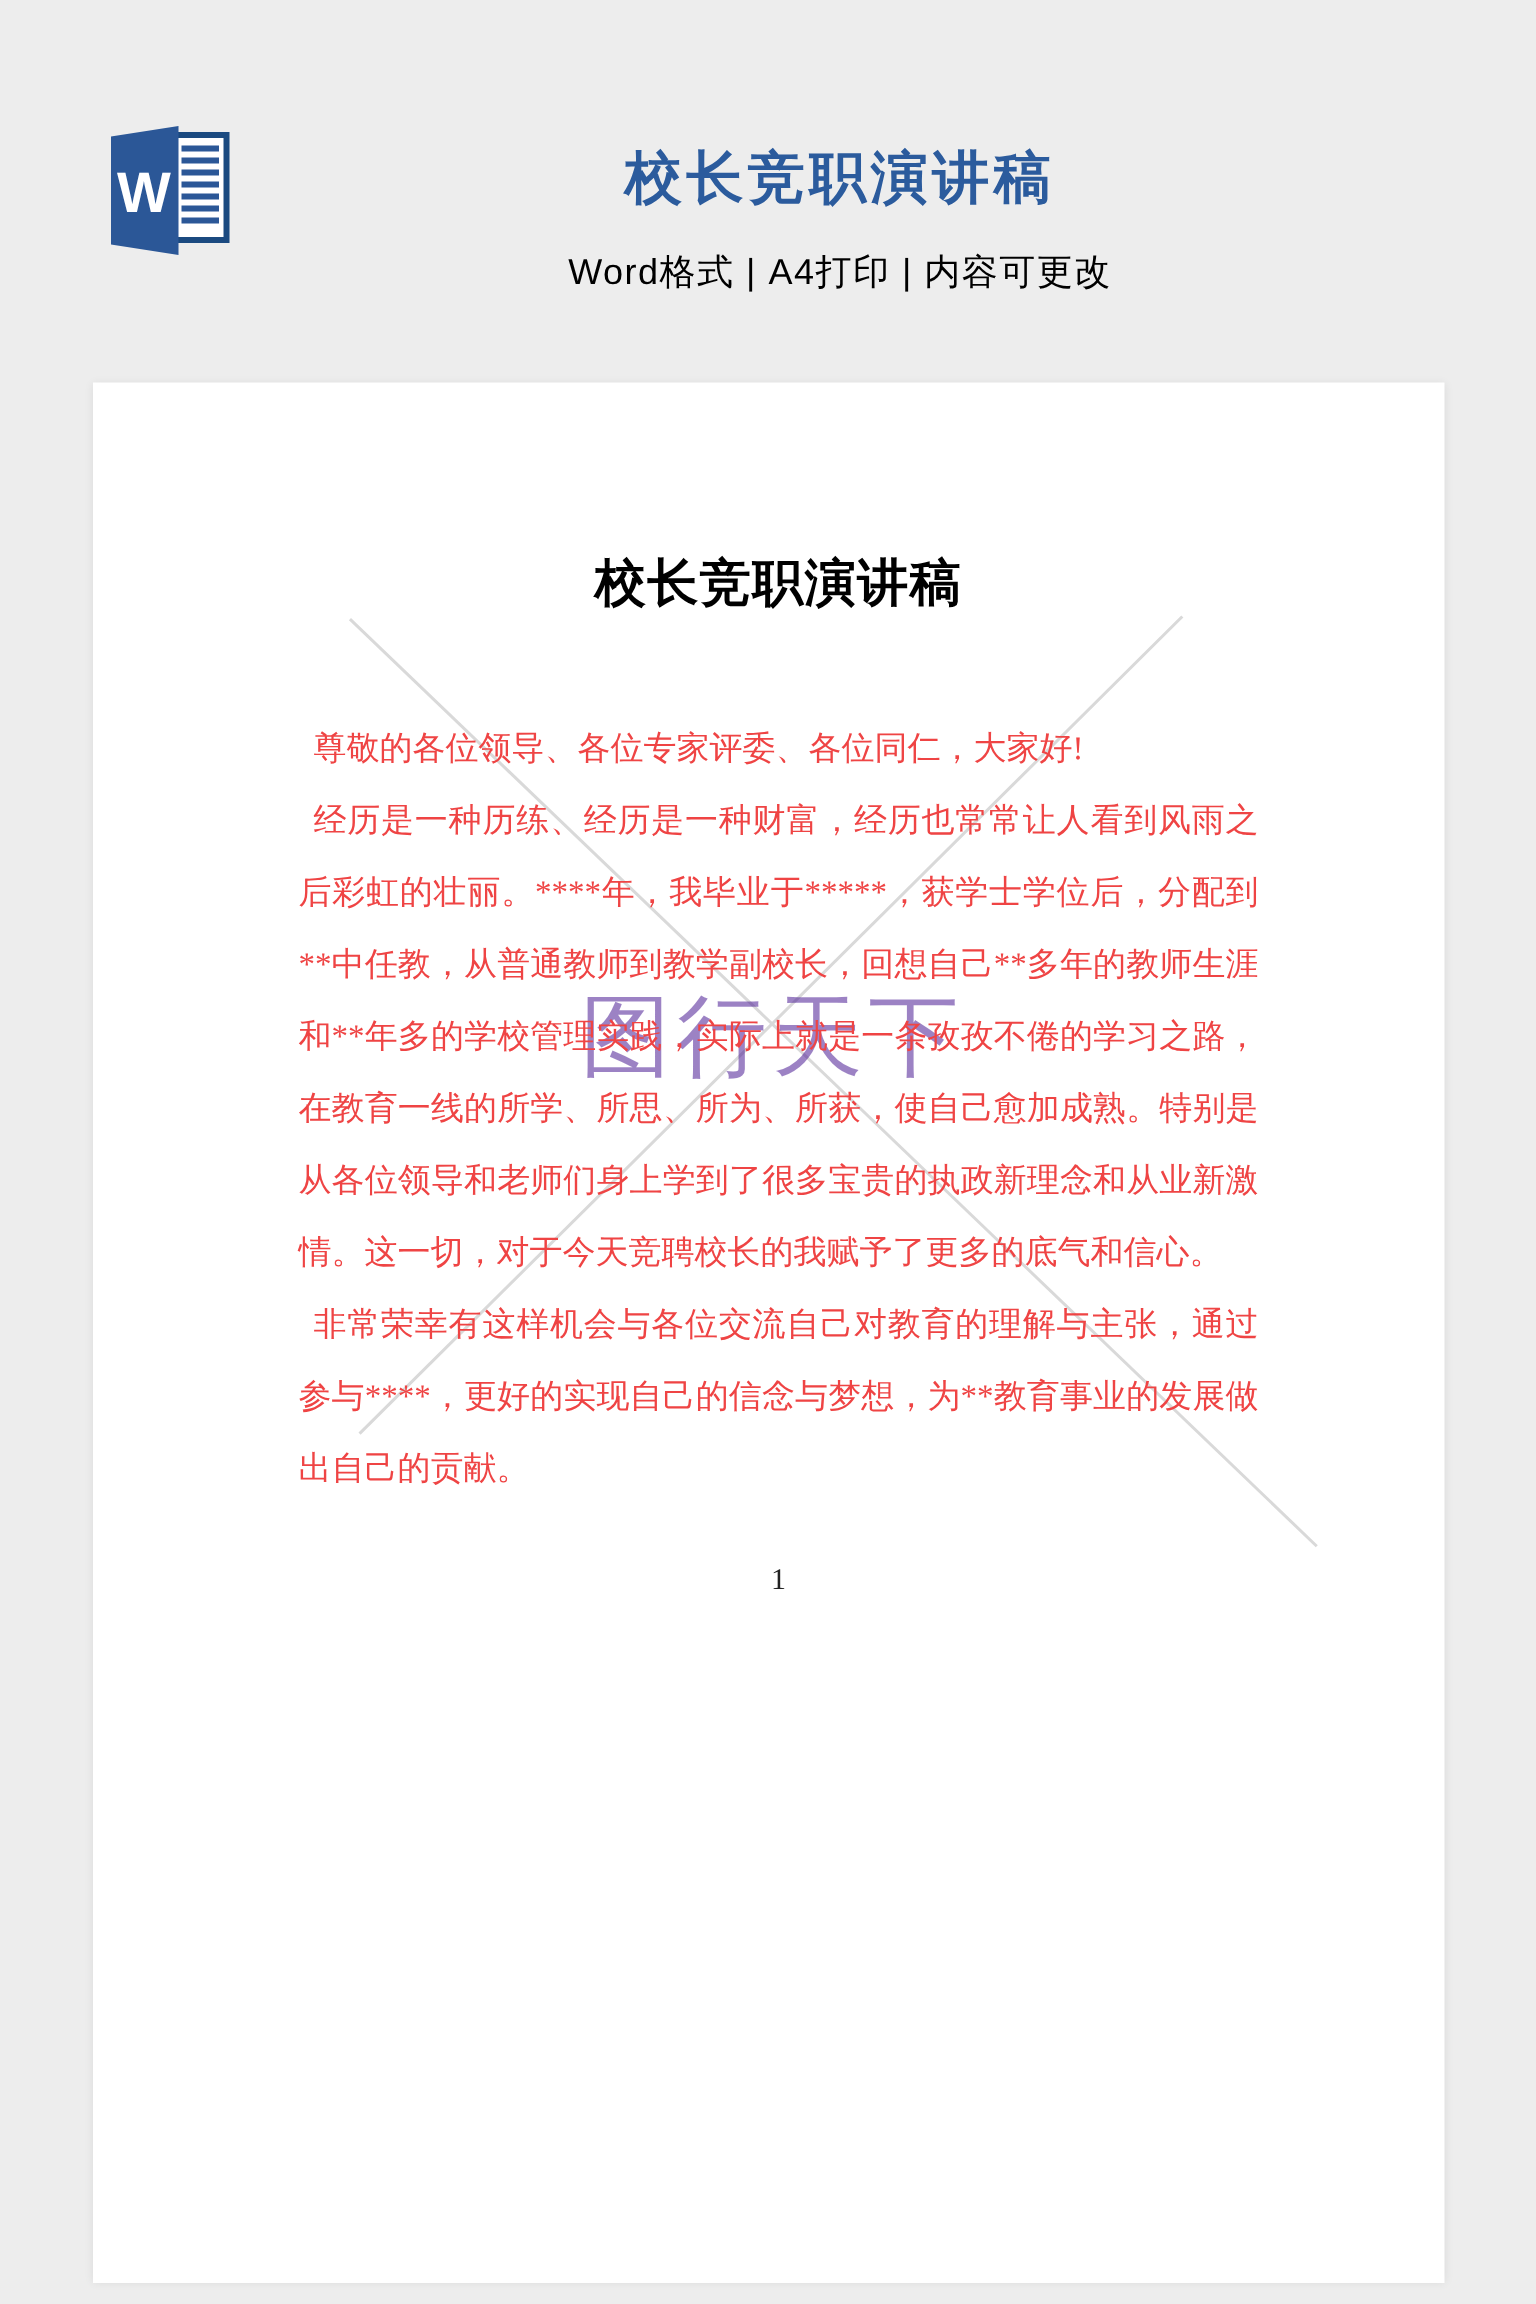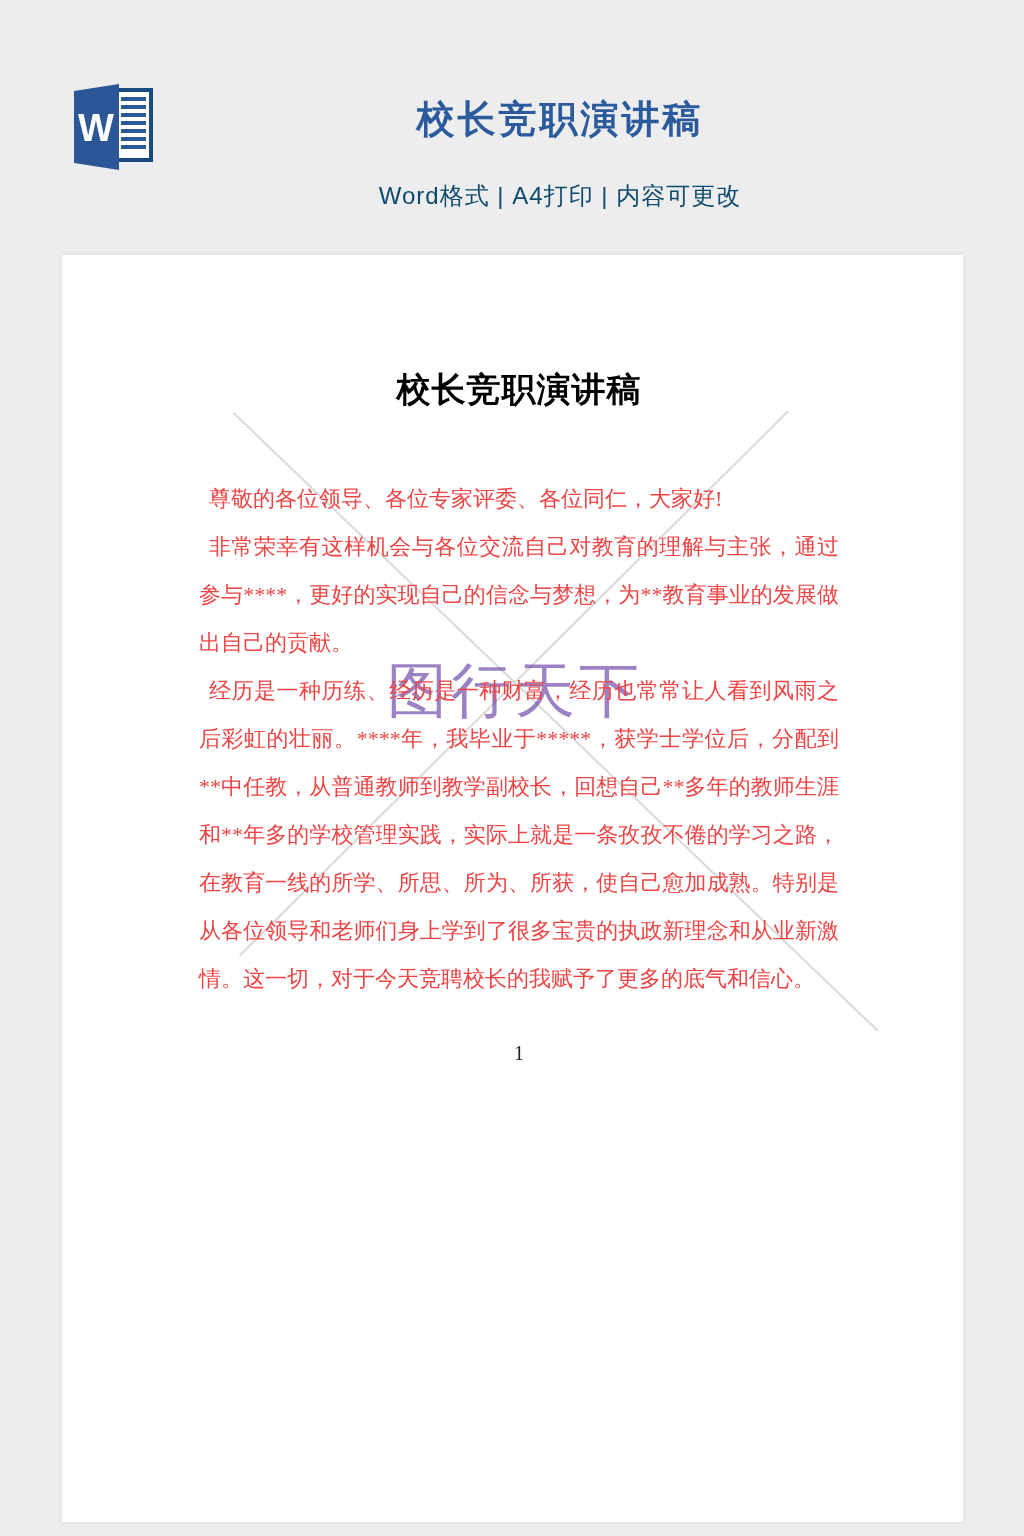--- a/index.html
+++ b/index.html
@@ -13,21 +13,21 @@
 
   
   .header { position:absolute; top:0; left:0; width:1024px; height:255px; }
   .word-icon { position:absolute; left:64px; top:82px; width:90px; height:90px; }
   .header-text { position:absolute; left:96px; right:0; top:97px; text-align:center; }
   .header-title {
     font-size:38px; font-weight:bold; color:#2b5b9d;
     letter-spacing:3px; line-height:44px;
   }
   .header-subtitle {
-    margin-top:42px; font-size:24px; color:#0c4a6e;
+    margin-top:28px; font-size:24px; color:#000000;
     letter-spacing:1px; line-height:26px;
   }
 
   
   .page {
     position:absolute; left:62px; top:255px; width:901px; height:1267px;
     background:#ffffff; box-shadow:0 0 6px rgba(0,0,0,0.08);
     padding:113px 124px 0 137px;
   }
   .doc-title {
@@ -91,18 +91,18 @@
 
 <div class="page">
   <div class="wm-line wm-line-a"></div>
   <div class="wm-line wm-line-b"></div>
   <div class="wm-text">图行天下</div>
 
   <div class="doc-title">校长竞职演讲稿</div>
 
   <div class="doc-body">
     <p>尊敬的各位领导、各位专家评委、各位同仁，大家好!</p>
+    <p>经历是一种历练、经历是一种财富，经历也常常让人看到风雨之后彩虹的壮丽。****年，我毕业于*****，获学士学位后，分配到**中任教，从普通教师到教学副校长，回想自己**多年的教师生涯和**年多的学校管理实践，实际上就是一条孜孜不倦的学习之路，在教育一线的所学、所思、所为、所获，使自己愈加成熟。特别是从各位领导和老师们身上学到了很多宝贵的执政新理念和从业新激情。这一切，对于今天竞聘校长的我赋予了更多的底气和信心。</p>
     <p>非常荣幸有这样机会与各位交流自己对教育的理解与主张，通过参与****，更好的实现自己的信念与梦想，为**教育事业的发展做出自己的贡献。</p>
-    <p>经历是一种历练、经历是一种财富，经历也常常让人看到风雨之后彩虹的壮丽。****年，我毕业于*****，获学士学位后，分配到**中任教，从普通教师到教学副校长，回想自己**多年的教师生涯和**年多的学校管理实践，实际上就是一条孜孜不倦的学习之路，在教育一线的所学、所思、所为、所获，使自己愈加成熟。特别是从各位领导和老师们身上学到了很多宝贵的执政新理念和从业新激情。这一切，对于今天竞聘校长的我赋予了更多的底气和信心。</p>
   </div>
 
   <div class="page-number">1</div>
 </div>
 
 </body></html>

